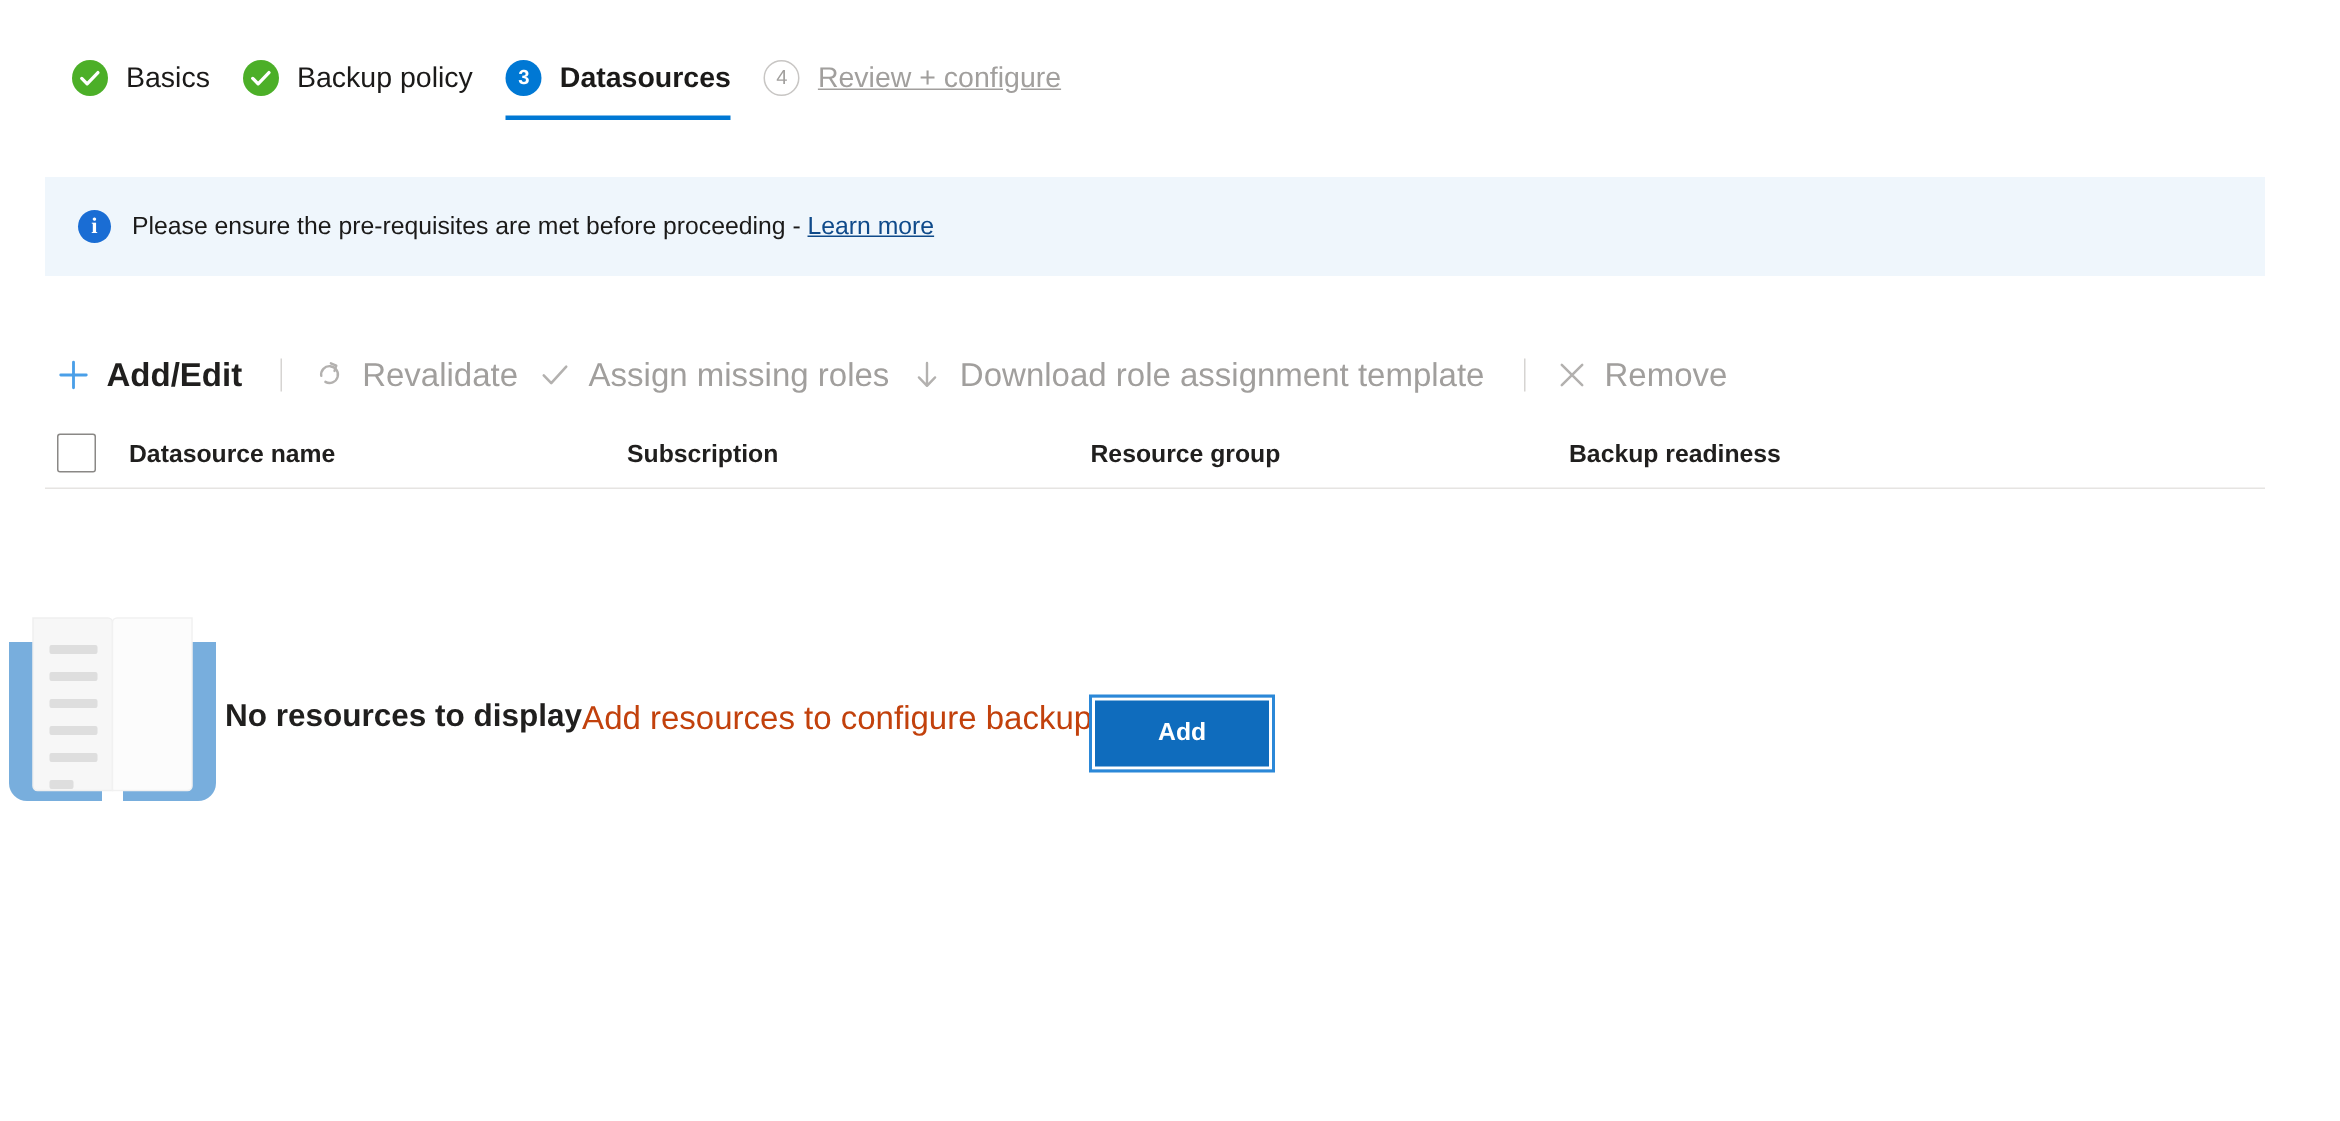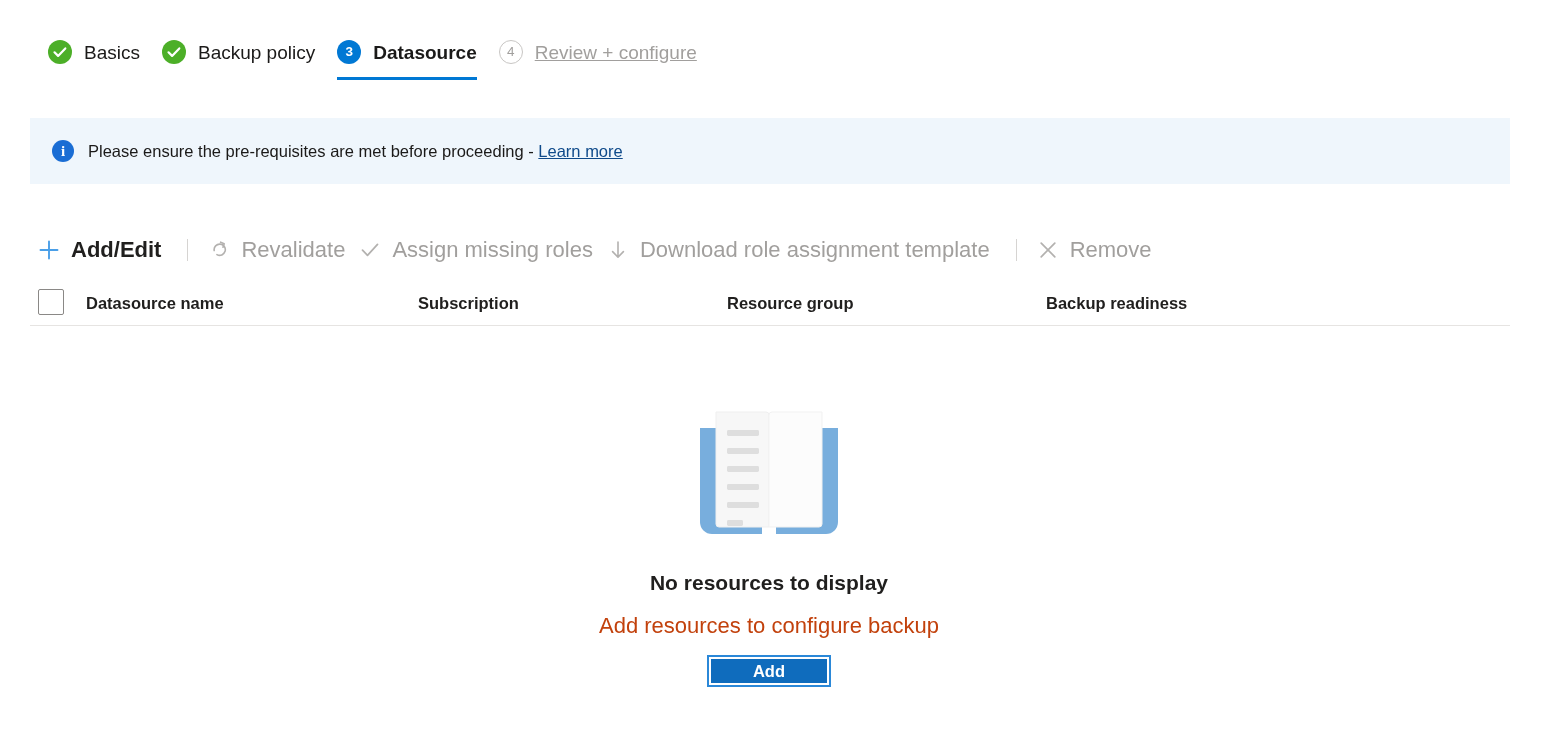--- a/index.html
+++ b/index.html
@@ -168,39 +168,39 @@
   .th.c1 { left: 388px; }
   .th.c2 { left: 697px; }
   .th.c3 { left: 1016px; }
 
   
   .empty {
     position: absolute;
     left: 0; top: 404px;
     width: 1538px;
     display: flex;
-    flex-direction: column;
+    flex-direction: row;
     align-items: center;
   }
   .empty .book { margin-bottom: 26px; }
   .empty .empty-title {
     font-size: 21px;
     font-weight: 700;
     color: #201f1e;
     line-height: 1;
     margin-bottom: 22px;
   }
   .empty .empty-sub {
     font-size: 22px;
     color: #c2410c;
     line-height: 1;
     margin-bottom: 20px;
   }
   .add-btn {
-    width: 120px; height: 28px;
+    width: 120px; height: 48px;
     background: #0f6cbd;
     border: 2px solid #ffffff;
     outline: 2px solid #2b88d8;
     color: #ffffff;
     font-family: "Liberation Sans", sans-serif;
     font-size: 16.5px;
     font-weight: 700;
     line-height: 1;
     display: flex; align-items: center; justify-content: center;
     cursor: pointer;
@@ -229,21 +229,21 @@
         <svg width="24" height="24" viewBox="0 0 24 24">
             <path d="M6.5 12.3l3.6 3.6 7.2-7.5" fill="none" stroke="#ffffff" stroke-width="2.2" stroke-linecap="round" stroke-linejoin="round"></path>
           </svg>
       </span>
       <span class="tab-label">Backup policy</span>
 
     </div>
 
     <div class="tab state-current">
       <span class="badge current">3</span>
-      <span class="tab-label">Datasource</span>
+      <span class="tab-label">Datasources</span>
       <span class="underline"></span>
     </div>
 
     <div class="tab state-pending">
       <span class="badge pending">4</span>
       <span class="tab-label">Review + configure</span>
 
     </div>
 
   </div>

